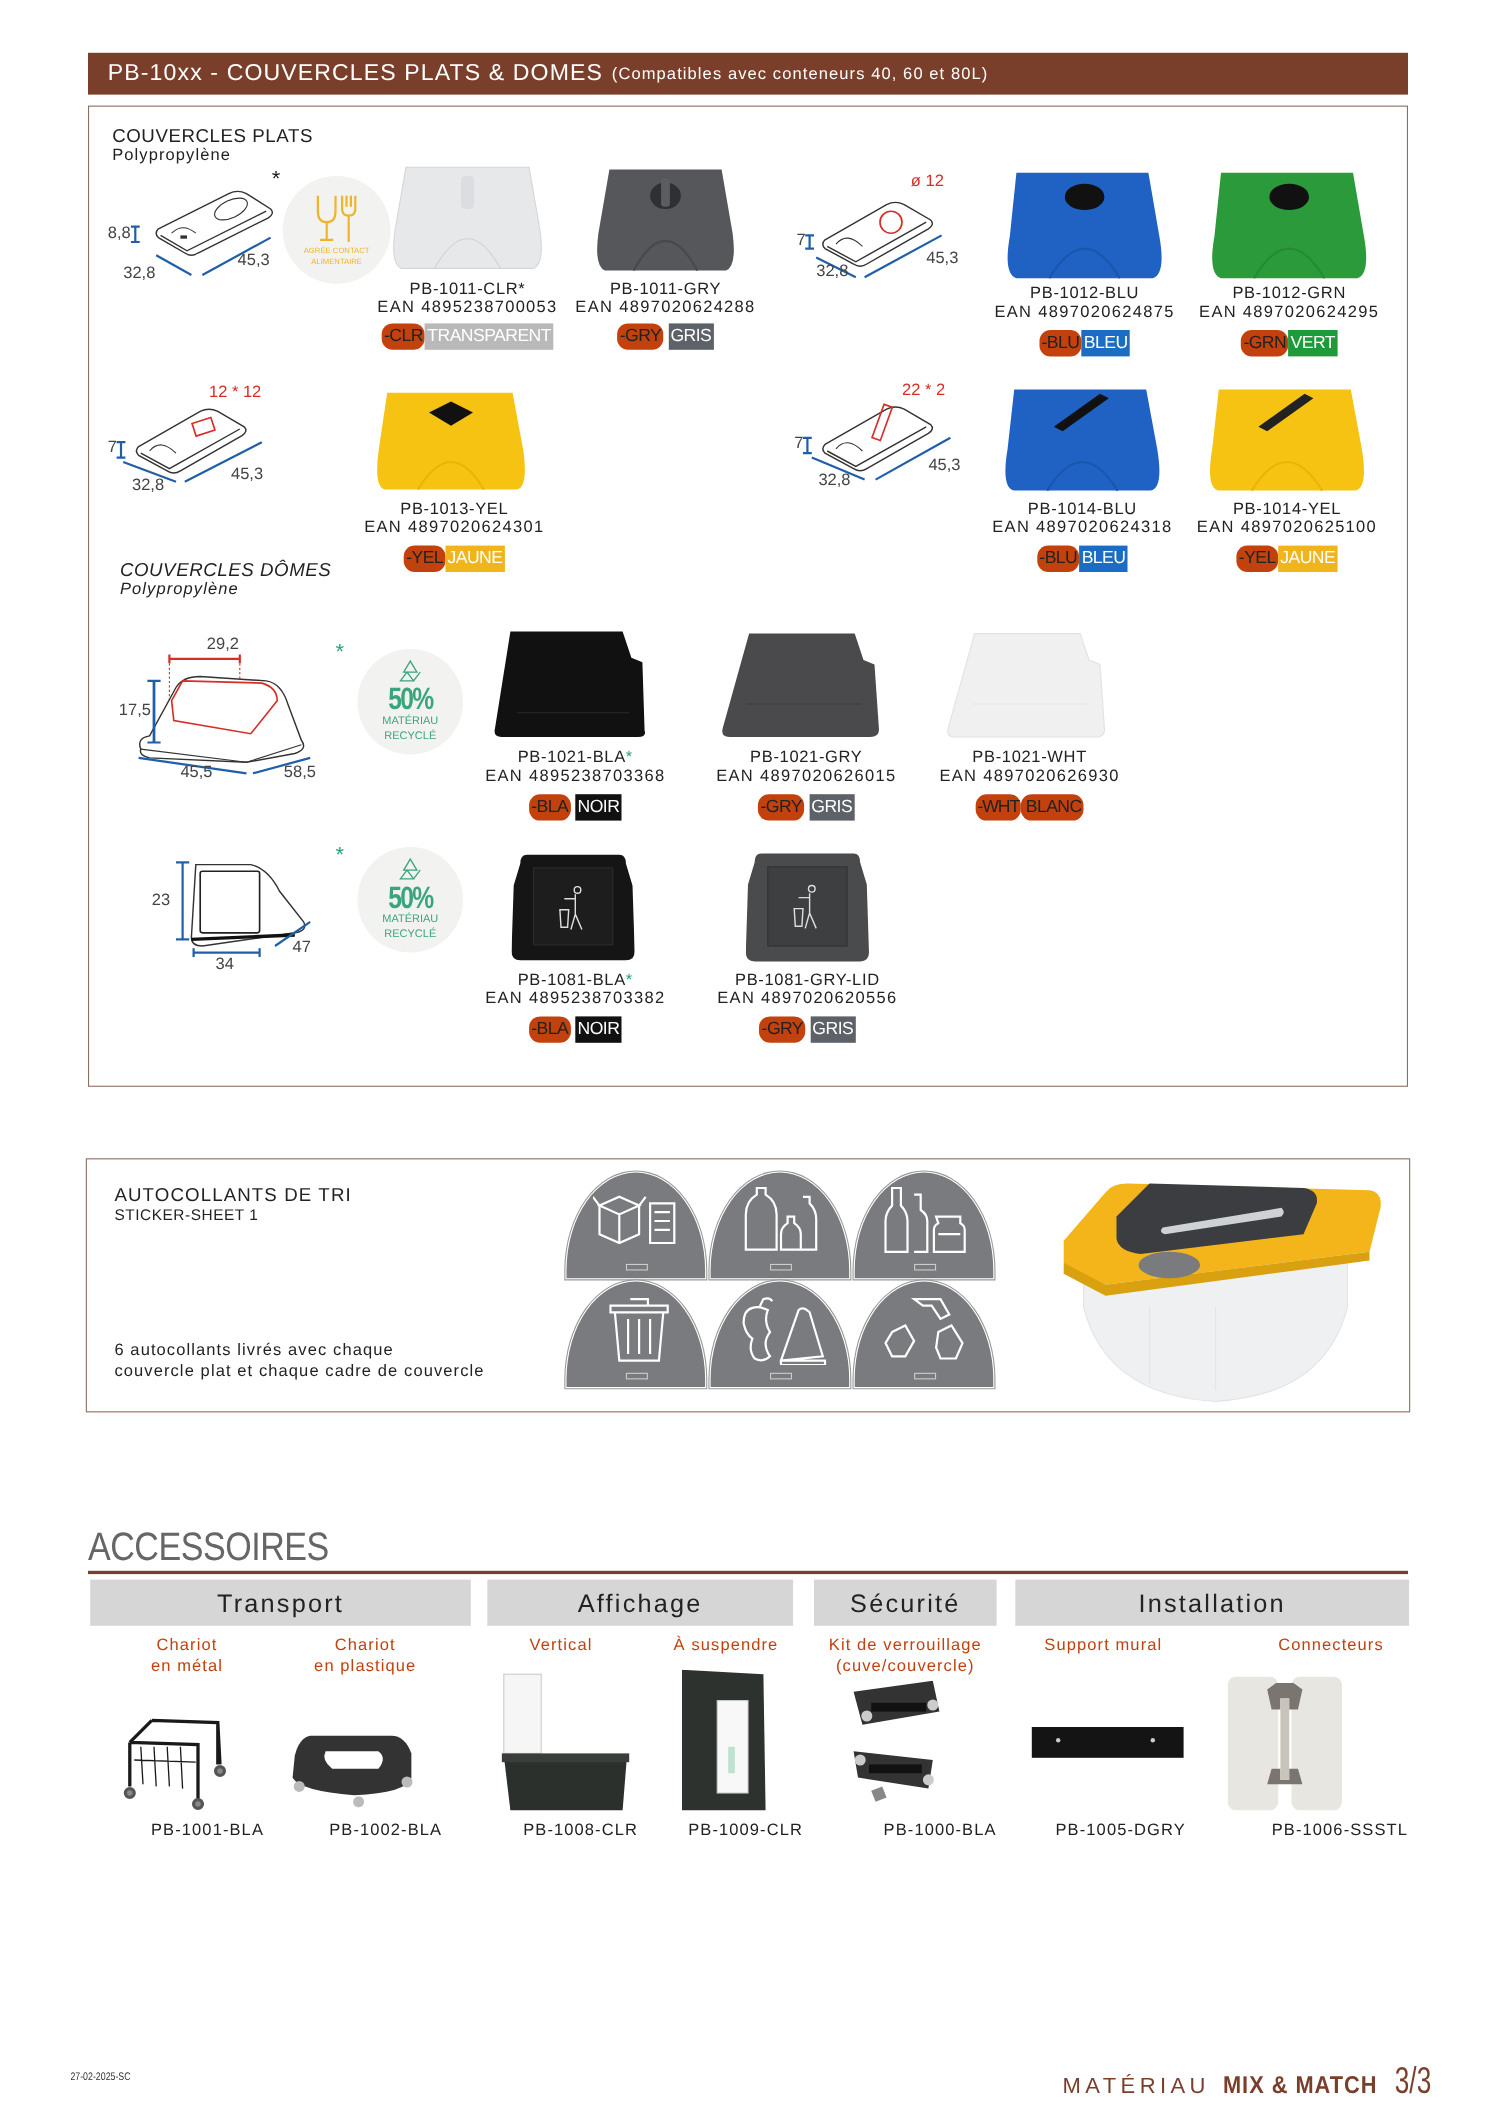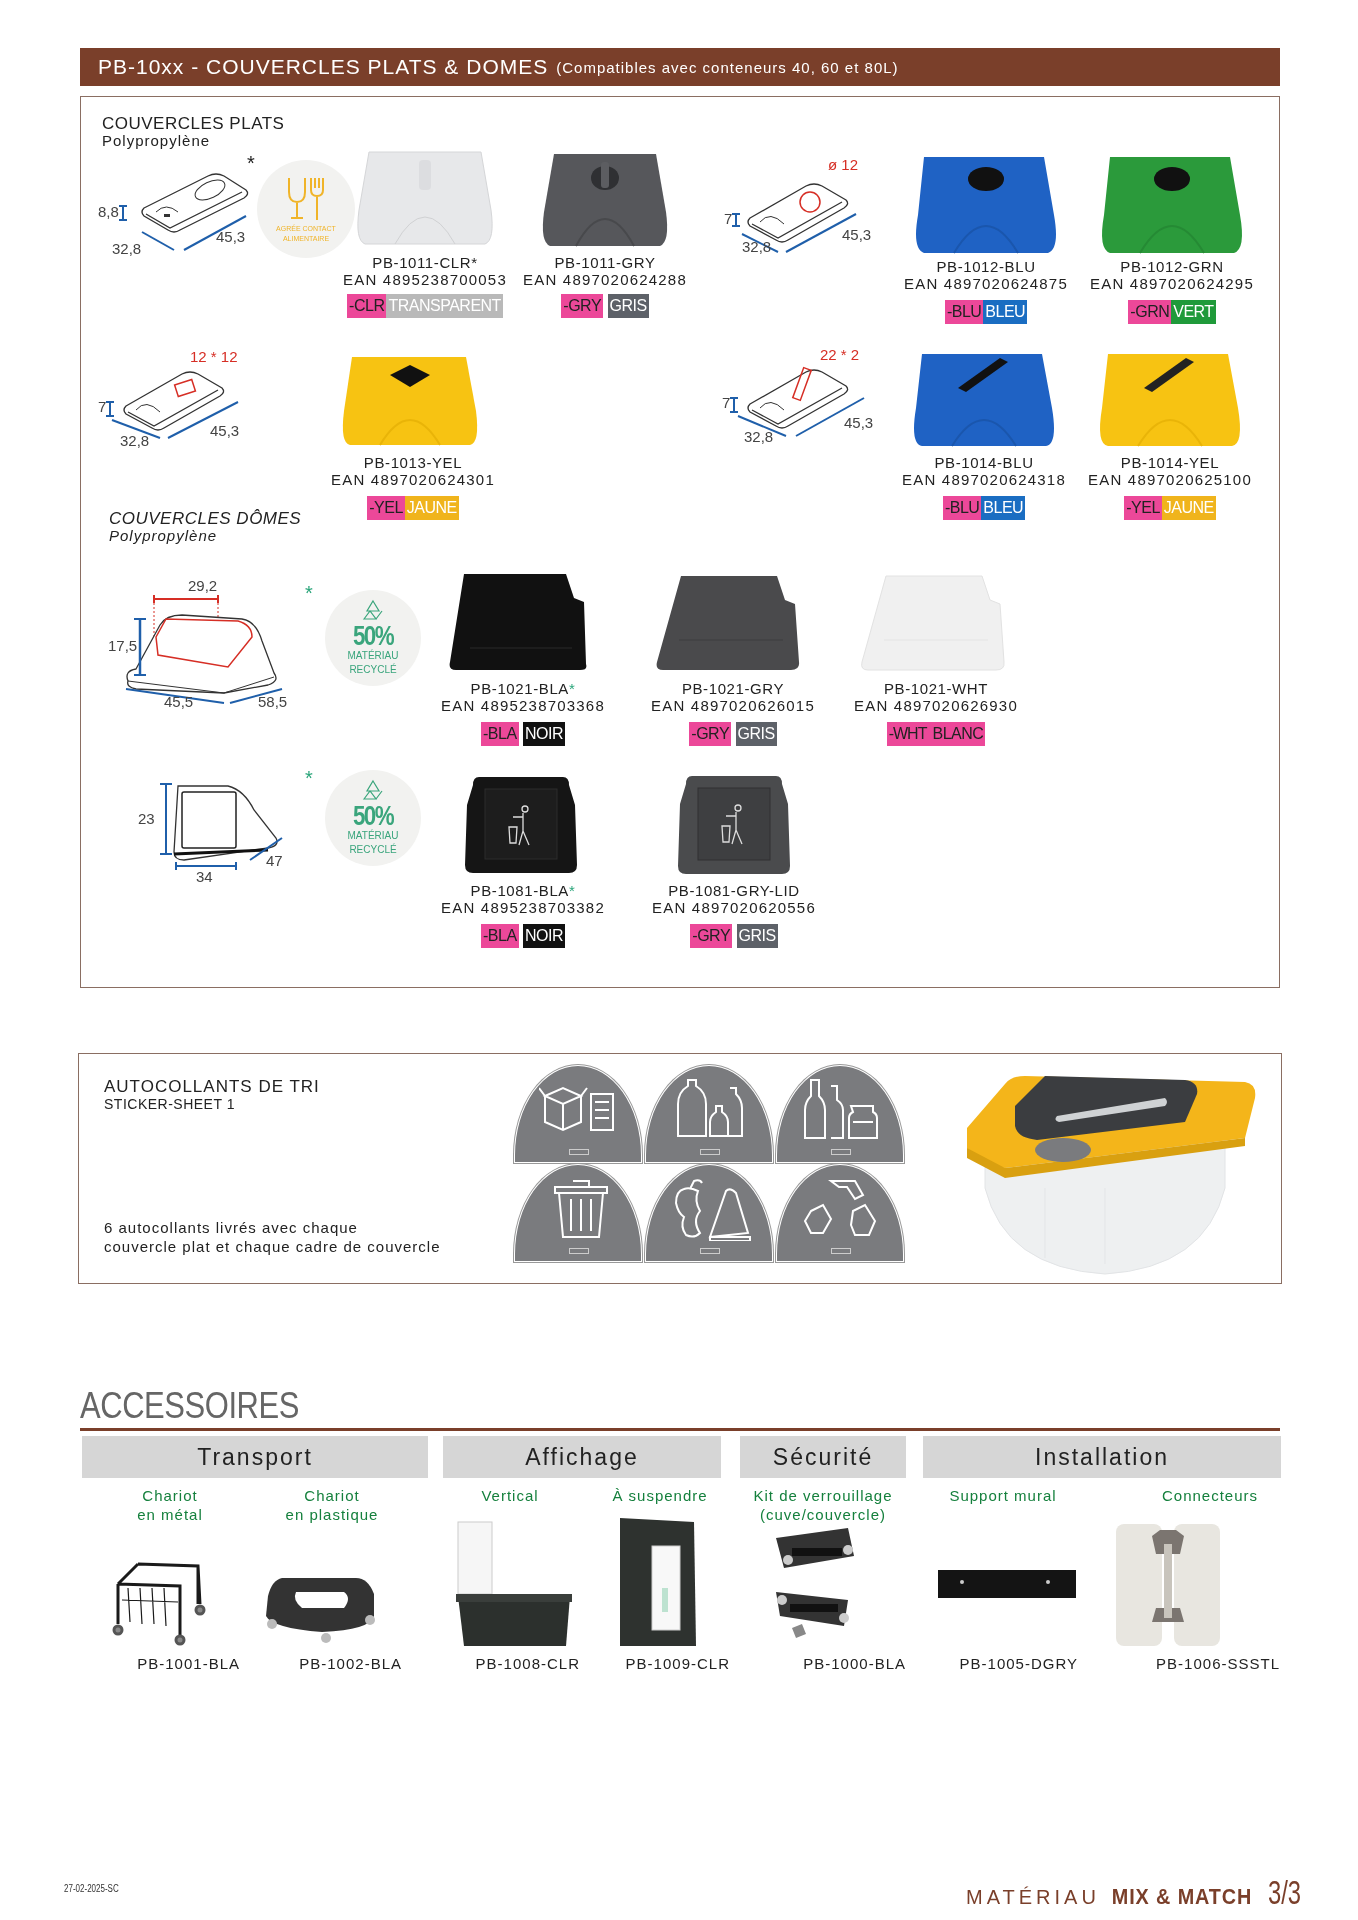--- a/index.html
+++ b/index.html
@@ -23,42 +23,42 @@
   .dim { font-size: 15px; color: #444; }
   .dim-red { font-size: 15px; color: #d62e25; }
   .sketch { stroke: #333; fill: #fff; stroke-width: 1.3; }
 
   
   .prod { text-align: center; }
   .prod .code { font-size: 15px; letter-spacing: 0.6px; line-height: 17px; color: #222; }
   .prod .ean { font-size: 15px; letter-spacing: 1.2px; line-height: 17px; color: #222; }
   .prod .star { color: #2aa57a; }
   .swatch-row { display: flex; justify-content: center; align-items: center; margin-top: 6px; height: 24px; font-size: 16px; }
-  .swatch-row .suf { background: #ec4899; padding: 2px 2px; line-height: 20px; letter-spacing: -0.5px; }
+  .swatch-row .suf { background: #c2410c; padding: 2px 2px; line-height: 20px; letter-spacing: -0.5px; border-radius: 10px; }
   .swatch-row .col { padding: 2px 2px; line-height: 20px; color: #fff; letter-spacing: -0.5px; }
 
   .badge-circle { border-radius: 50%; background: #f2f2f0; display: flex; flex-direction: column; align-items: center; justify-content: center; }
   .food-txt { font-size: 7px; color: #f0b429; text-align: center; line-height: 10px; }
   .rec-pct { font-size: 28px; font-weight: bold; color: #3aa57c; letter-spacing: -2px; line-height: 26px; transform: scaleX(0.8); }
   .rec-txt { font-size: 10px; color: #3aa57c; line-height: 14px; }
   .green-star { color: #2aa57a; font-size: 20px; }
 
   
   .lid { position: absolute; }
 
   
   .sticker { position: absolute; width: 128px; height: 98px; background: #7a7b7e; border-radius: 64px 64px 0 0 / 90px 90px 0 0; border: 1px solid #fff; box-shadow: 0 0 0 1px #999; }
   .sticker .brand { position: absolute; bottom: 7px; left: 54px; width: 20px; height: 6px; border: 1px solid #ccc; }
   .sticker svg { position: absolute; left: 24px; top: 12px; }
 
   
   .acc-title { left: 80px; top: 1385px; font-size: 36px; color: #666; letter-spacing: -0.5px; transform: scaleX(0.86); transform-origin: left; }
   .acc-rule { left: 80px; top: 1428px; width: 1200px; height: 3px; background: #7a3f2a; }
   .cat { top: 1436px; height: 42px; background: #d6d6d6; font-size: 23px; letter-spacing: 2px; display: flex; align-items: center; justify-content: center; color: #222; }
-  .acc-label { font-size: 15px; letter-spacing: 1px; text-align: center; line-height: 19px; color: #15803d; }
+  .acc-label { font-size: 15px; letter-spacing: 1px; text-align: center; line-height: 19px; color: #c2410c; }
   .acc-code { font-size: 15px; letter-spacing: 1px; text-align: right; color: #222; }
 
   
   .foot-date { left: 64px; top: 1883px; font-size: 10px; color: #333; transform: scaleX(0.8); transform-origin: left; }
   .foot-brand { left: 966px; top: 1873px; display: flex; align-items: baseline; color: #7a3f2a; }
   .foot-brand .sys { font-size: 20px; letter-spacing: 4px; }
   .foot-brand .mm { font-size: 22px; font-weight: bold; letter-spacing: 1px; margin-left: 4px; transform: scaleX(0.9); }
   .foot-brand .pg { font-size: 34px; margin-left: 8px; transform: scaleX(0.7); transform-origin: left; }
 </style>
 </head>

